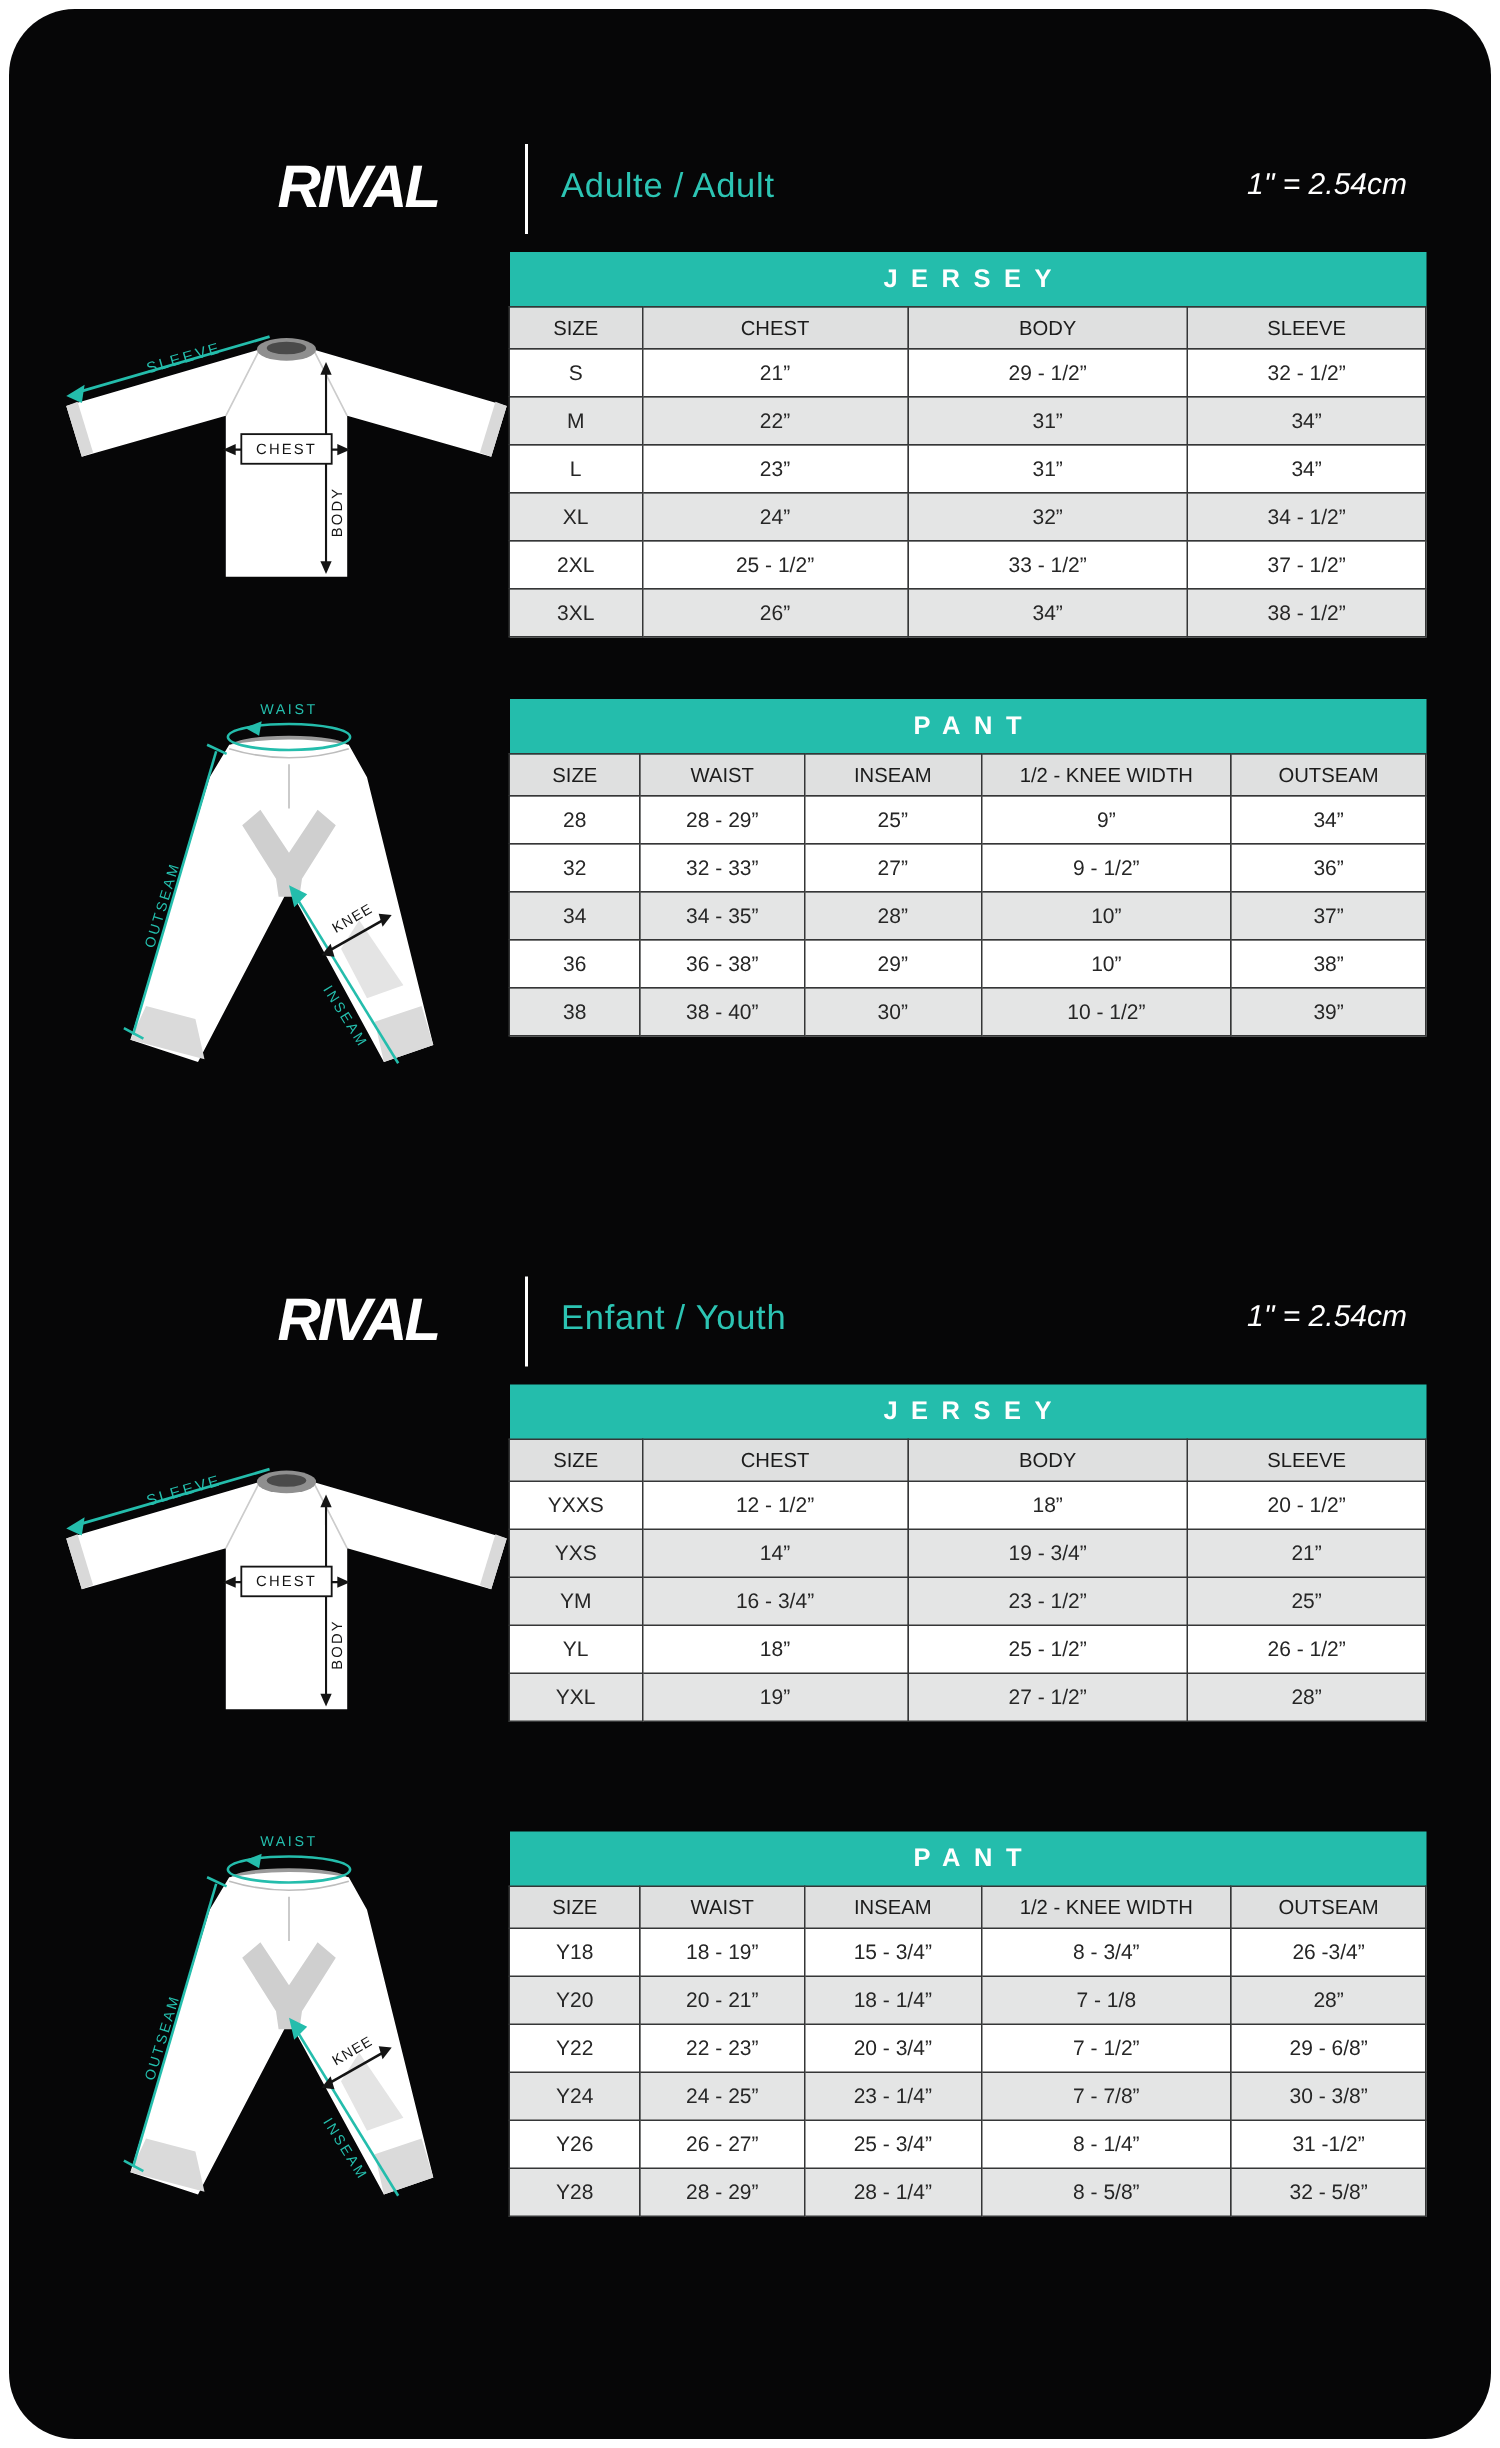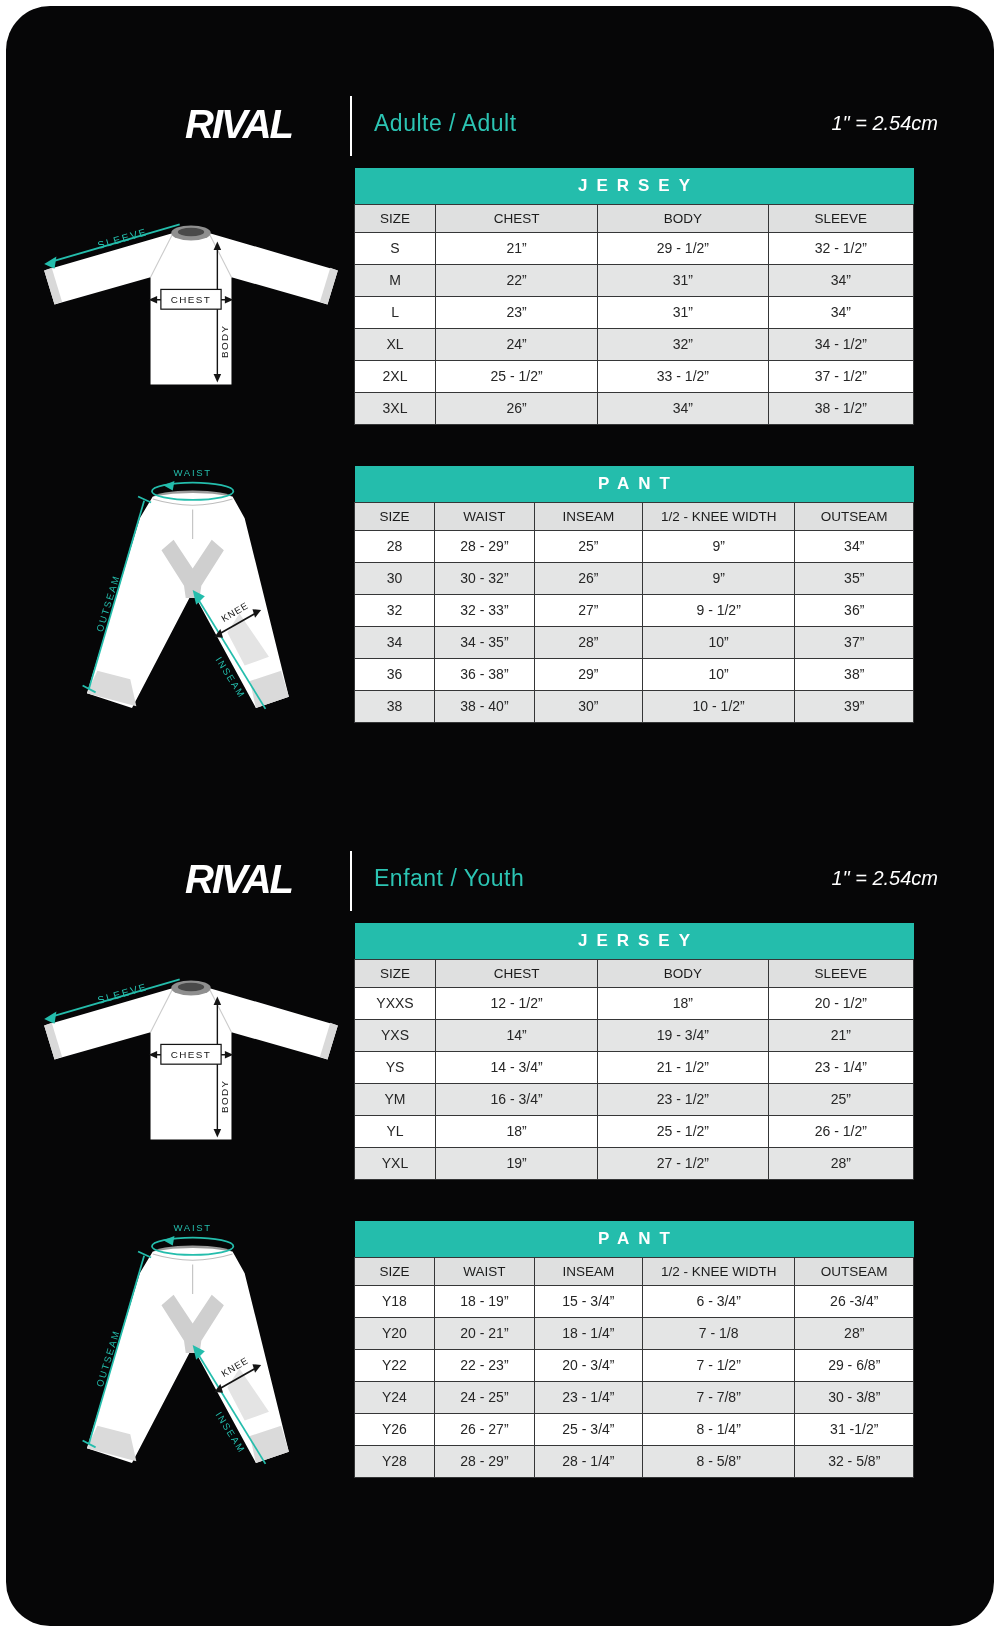--- a/index.html
+++ b/index.html
@@ -20,21 +20,21 @@
   .scale-note {
     position:absolute; right:84px; top:24px; font-size:20px; color:#ffffff;
     font-style:italic;
   }
 
   
   .jersey-fig { position:absolute; left:25px; top:126px; width:320px; height:180px; }
   .pant-fig  { position:absolute; left:48px; top:342px; width:260px; height:302px; }
 
   
-  .size-table { position:absolute; left:348px; width:560px; border-collapse:collapse; table-layout:fixed; }
+  .size-table { position:absolute; left:333px; width:612px; border-collapse:collapse; table-layout:fixed; }
   .jersey-table { top:80px; }
   .pant-table { top:378px; }
   .size-table th.band {
     background:#24BDAC; color:#ffffff; font-size:17px; font-weight:bold;
     letter-spacing:9px; text-align:center; padding:8px 0 8px 9px; border:0;
   }
   .size-table tr.colhead th {
     background:#DFE0E0; color:#1c1c1c; font-size:13.5px; font-weight:normal;
     padding:6px 2px; border:1px solid #353637;
   }
@@ -208,27 +208,20 @@
           </tr>
         </thead>
         <tbody>
           <tr class="">
             <td>28</td>
             <td>28 - 29”</td>
             <td>25”</td>
             <td>9”</td>
             <td>34”</td>
           </tr>
-          <tr class="alt">
-            <td>30</td>
-            <td>30 - 32”</td>
-            <td>26”</td>
-            <td>9”</td>
-            <td>35”</td>
-          </tr>
           <tr class="">
             <td>32</td>
             <td>32 - 33”</td>
             <td>27”</td>
             <td>9 - 1/2”</td>
             <td>36”</td>
           </tr>
           <tr class="alt">
             <td>34</td>
             <td>34 - 35”</td>
@@ -292,26 +285,20 @@
             <td>YXXS</td>
             <td>12 - 1/2”</td>
             <td>18”</td>
             <td>20 - 1/2”</td>
           </tr>
           <tr class="alt">
             <td>YXS</td>
             <td>14”</td>
             <td>19 - 3/4”</td>
             <td>21”</td>
-          </tr>
-          <tr class="">
-            <td>YS</td>
-            <td>14 - 3/4”</td>
-            <td>21 - 1/2”</td>
-            <td>23 - 1/4”</td>
           </tr>
           <tr class="alt">
             <td>YM</td>
             <td>16 - 3/4”</td>
             <td>23 - 1/2”</td>
             <td>25”</td>
           </tr>
           <tr class="">
             <td>YL</td>
             <td>18”</td>
@@ -344,21 +331,21 @@
             <th>INSEAM</th>
             <th>1/2 - KNEE WIDTH</th>
             <th>OUTSEAM</th>
           </tr>
         </thead>
         <tbody>
           <tr class="">
             <td>Y18</td>
             <td>18 - 19”</td>
             <td>15 - 3/4”</td>
-            <td>6 - 3/4”</td>
+            <td>8 - 3/4”</td>
             <td>26 -3/4”</td>
           </tr>
           <tr class="alt">
             <td>Y20</td>
             <td>20 - 21”</td>
             <td>18 - 1/4”</td>
             <td>7 - 1/8</td>
             <td>28”</td>
           </tr>
           <tr class="">

